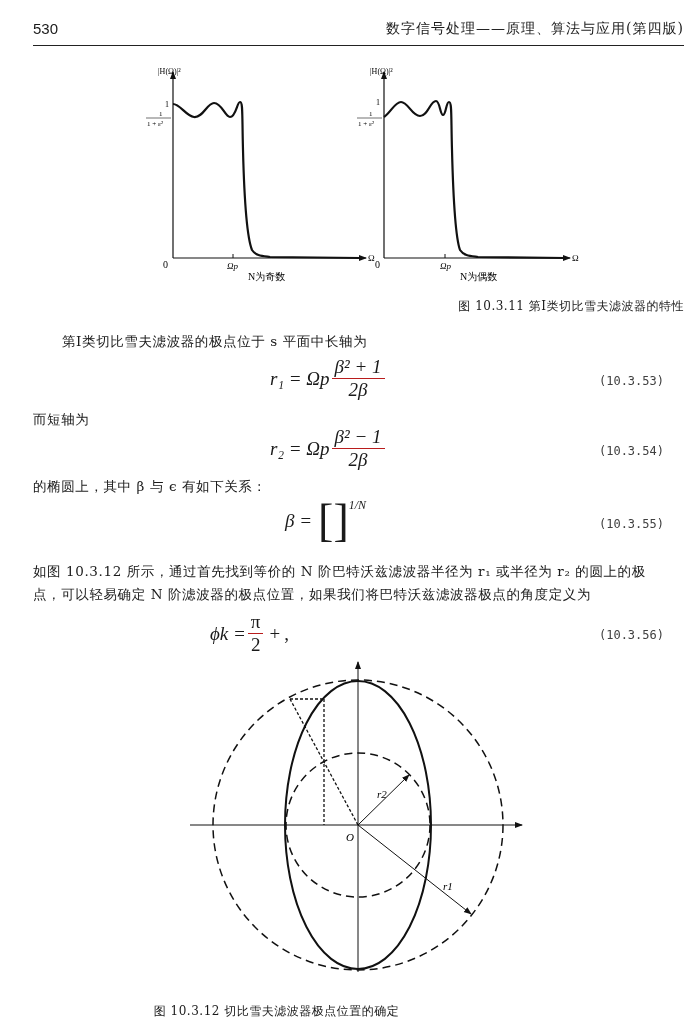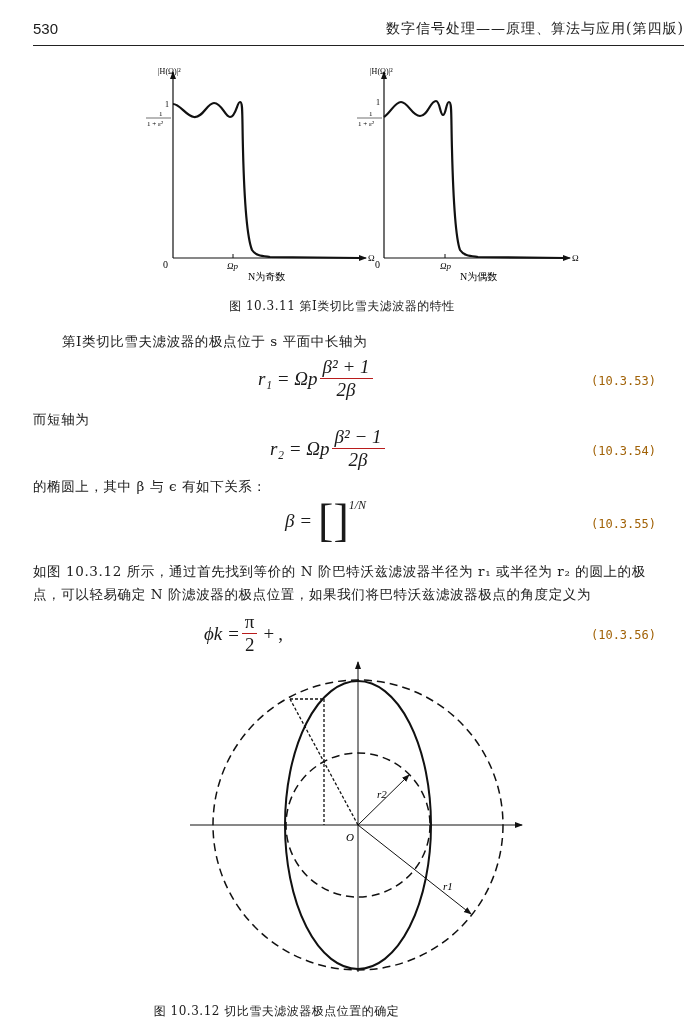--- a/index.html
+++ b/index.html
@@ -4,21 +4,21 @@
 <style>
   html, body { margin:0; padding:0; background:#ffffff; }
   body { width:684px; height:1027px; position:relative; overflow:hidden;
          font-family:"DejaVu Serif", serif; color:#1a1a1a; }
   .abs { position:absolute; }
   .hdr-num { left:33px; top:20px; font-family:"Liberation Sans", sans-serif; font-size:15px;text-align:right; }
   .hdr-title { left:0; width:684px; top:20px; text-align:right; font-size:14px; letter-spacing:1px; padding-left:40px; box-sizing:border-box; }
   .hdr-rule { left:33px; top:45px; width:651px; height:0; border-top:1.6px solid #222; }
   .caption { font-size:12px; letter-spacing:0.5px; }
   .para { font-size:13.5px; line-height:22px; letter-spacing:0.6px; }
-  .eqnum { right:28px; font-family:"DejaVu Sans Mono", monospace; font-size:12px; color:#a16207; }
+  .eqnum { right:20px; font-family:"DejaVu Sans Mono", monospace; font-size:12px; color:#404040; }
   .math { font-family:"Liberation Serif", serif; font-size:19px; }
   .it { font-style:italic; }
   .frac { display:inline-flex; flex-direction:column; align-items:center; vertical-align:middle; margin:0 2px; }
   .frac .num { border-bottom:1px solid #b91c1c; padding:0 3px 1px; line-height:20px; }
   .frac .den { padding:1px 3px 0; line-height:20px; }
   svg text { font-family:"Liberation Serif", serif; }
 </style>
 </head>
 <body>
 
@@ -59,25 +59,25 @@
     <text x="369" y="116" font-size="7">1</text>
     <line x1="357" y1="118" x2="382" y2="118" stroke="#111" stroke-width="0.6"></line>
     <text x="358" y="126" font-size="7">1 + ε²</text>
     <text x="375" y="268" font-size="10">0</text>
     <text x="440" y="269" font-size="9" font-style="italic">Ωp</text>
     <text x="572" y="261" font-size="9">Ω</text>
     <text x="460" y="280" font-size="10">N为偶数</text>
   </g>
 </svg>
 
-<div class="abs caption" style="left:0;width:684px;top:298px;text-align:center">图 10.3.11   第Ⅰ类切比雪夫滤波器的特性</div>
+<div class="abs caption" style="left:0;width:684px;top:298px;text-align:right">图 10.3.11   第Ⅰ类切比雪夫滤波器的特性</div>
 
 <div class="abs para" style="left:62px;top:330px">第Ⅰ类切比雪夫滤波器的极点位于 s 平面中长轴为</div>
 
-<div class="abs math" style="left:258px;top:357px;display:flex;align-items:center">
+<div class="abs math" style="left:270px;top:357px;display:flex;align-items:center">
   <span class="it">r₁ = Ωp</span>
   <span class="frac">
       <span class="num it">β² + 1</span>
       <span class="den it">2β</span>
     </span>
 </div>
 <div class="abs eqnum" style="top:374px">(10.3.53)</div>
 
 <div class="abs para" style="left:33px;top:408px">而短轴为</div>
 
@@ -96,21 +96,21 @@
   <span class="it">β =</span>
   <span style="font-size:46px;line-height:46px;margin-left:6px">[</span>
   <span style="font-size:46px;line-height:46px">]</span>
   <span class="it" style="font-size:12px;align-self:flex-start">1/N</span>
 </div>
 <div class="abs eqnum" style="top:517px">(10.3.55)</div>
 
 <div class="abs para" style="left:33px;top:560px">如图 10.3.12 所示，通过首先找到等价的 N 阶巴特沃兹滤波器半径为 r₁ 或半径为 r₂ 的圆上的极</div>
 <div class="abs para" style="left:33px;top:583px">点，可以轻易确定 N 阶滤波器的极点位置，如果我们将巴特沃兹滤波器极点的角度定义为</div>
 
-<div class="abs math" style="left:204px;top:612px;display:flex;align-items:center">
+<div class="abs math" style="left:210px;top:612px;display:flex;align-items:center">
   <span class="it">ϕk =</span>
   <span class="frac">
       <span class="num">π</span>
       <span class="den">2</span>
     </span>
   <span style="margin:0 4px">+</span>
   <span style="margin-right:40px">,</span>
 </div>
 <div class="abs eqnum" style="top:628px">(10.3.56)</div>
 

